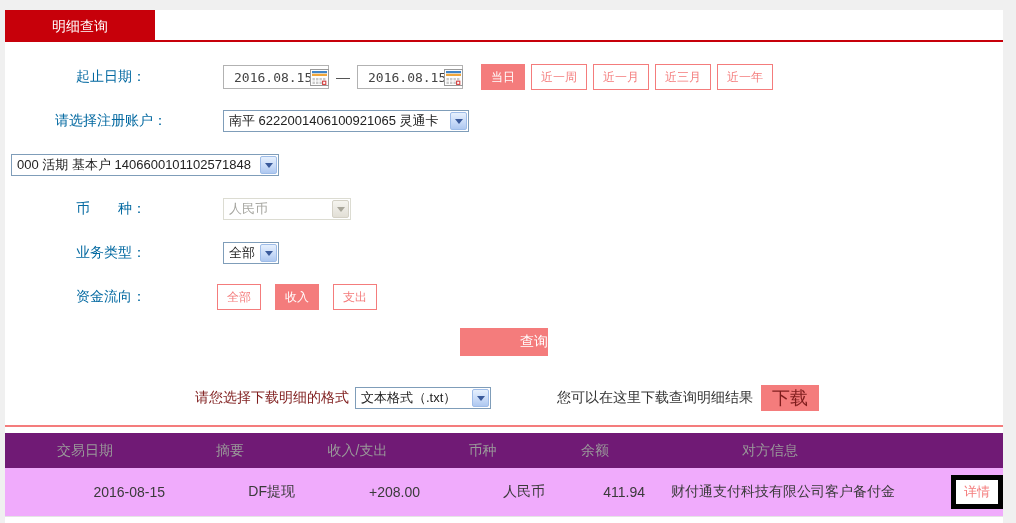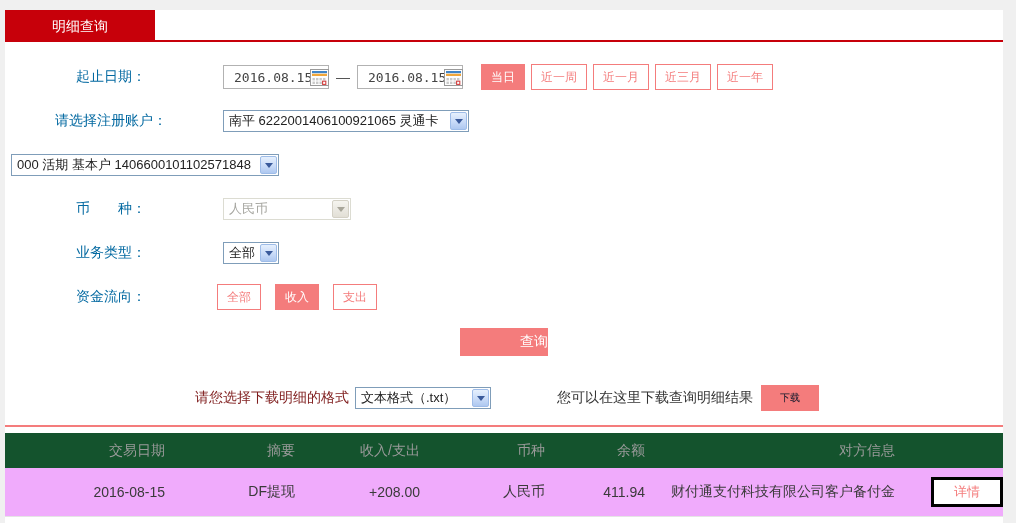--- a/index.html
+++ b/index.html
@@ -72,37 +72,37 @@
   
   .query-row { text-align:center; margin-top:16px; height:28px; }
   .query-btn {
     width:88px; height:28px; background:#f47c7c; color:#fff; border:none;
     font-size:14px; cursor:pointer;text-align:right;
   }
   .dl-row { display:flex; align-items:center; margin-top:29px; height:26px; }
   .dl-label { margin-left:190px; color:#7f1d1d; }
   .dl-hint { margin-left:66px; color:#333; }
   .dl-btn {
-    width:58px; height:26px; background:#f47c7c; color:#0f172a; border:none;
-    font-size:10px; cursor:pointer; margin-left:8px;
+    width:58px; height:26px; background:#f47c7c; color:#7f1d1d; border:none;
+    font-size:18px; cursor:pointer; margin-left:8px;
   }
   
   .sep-line { height:2px; background:#f47c7c; margin-top:14px; }
   table.results { width:100%; border-collapse:collapse; margin-top:6px; table-layout:fixed; }
   table.results th {
-    background:#14532d; color:#9a9a9a; font-weight:normal; font-size:14px;
-    height:35px; text-align:right;
+    background:#701a75; color:#9a9a9a; font-weight:normal; font-size:14px;
+    height:35px; text-align:center;
   }
   table.results td {
     height:48px; text-align:right; font-size:14px; color:#3a3a3a;
     border-bottom:1px solid #e5e5e5; background:#f0abfc;
   }
   td.amount { color:#cc0000; }
   .detail-btn {
-    display:inline-block; padding:3px 20px; border:3px solid #000000;
+    display:inline-block; padding:3px 8px; border:5px solid #000000;
     color:#f47c7c; background:#fff; font-size:13px; cursor:pointer;
   }
   .c1{width:160px}.c2{width:130px}.c3{width:125px}.c4{width:125px}
   .c5{width:100px}.c6{width:250px}.c7{width:108px}
 </style>
 </head>
 <body>
 
 <div class="panel">
 

